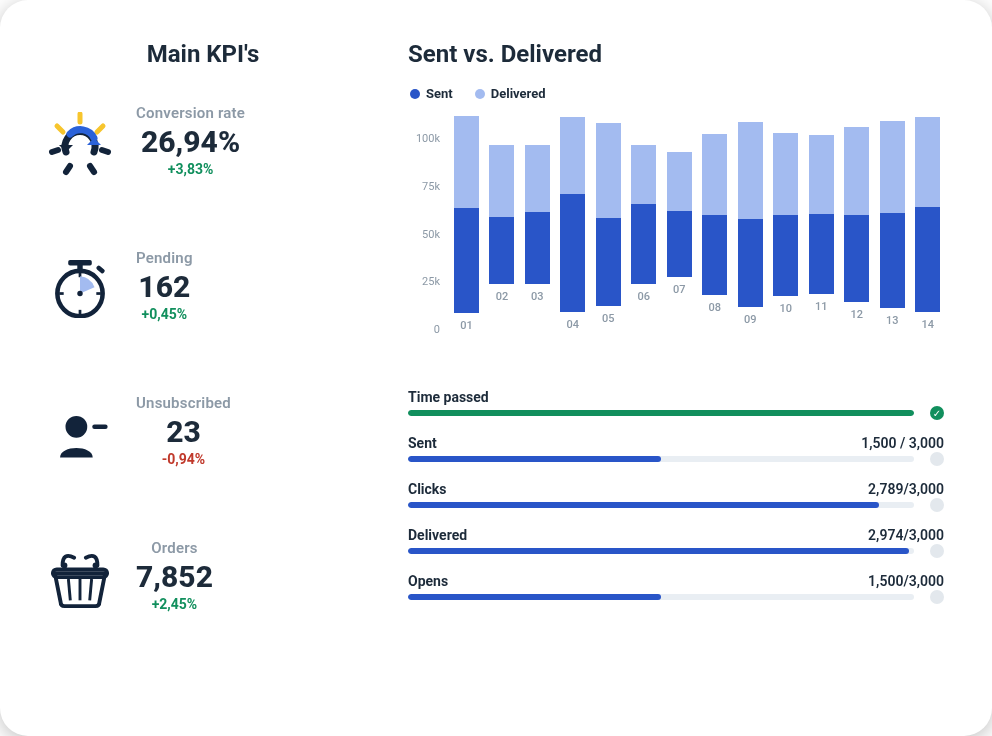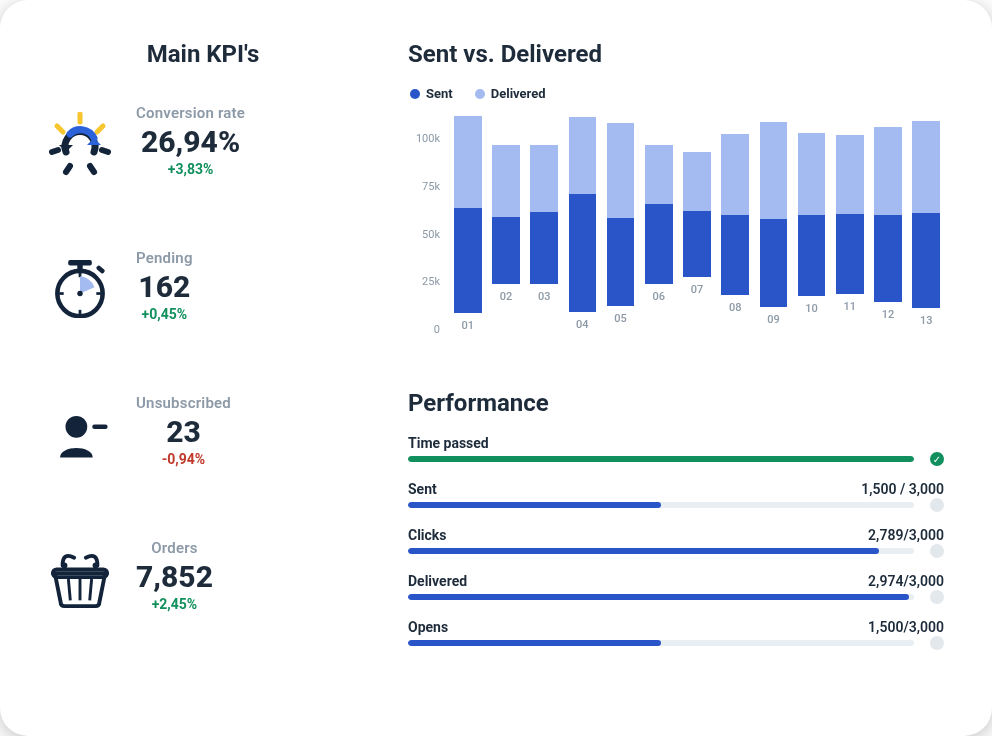--- a/index.html
+++ b/index.html
@@ -339,24 +339,30 @@
             </div>
             <div class="bar-label">12</div>
           </div>
           <div class="bar-col">
             <div class="bar-stack">
               <div class="seg sent" style="height:95.45454545454545px"></div>
               <div class="seg delivered" style="height:91.63636363636363px"></div>
             </div>
             <div class="bar-label">13</div>
           </div>
+          <div class="bar-col">
+            <div class="bar-stack">
+              <div class="seg sent" style="height:105px"></div>
+              <div class="seg delivered" style="height:89.72727272727272px"></div>
+            </div>
+            <div class="bar-label">14</div>
+          </div>
         </div>
     </div>
 
-    <h2 class="section-title">Performance</h2>
     <div id="perf-list">
         <div class="perf-row">
           <div class="perf-head">
             <span>Time passed</span>
             <span class="perf-value"></span>
           </div>
           <div class="perf-bar">
             <div class="perf-track">
               <div class="perf-fill green" style="width:100%"></div>
             </div>

